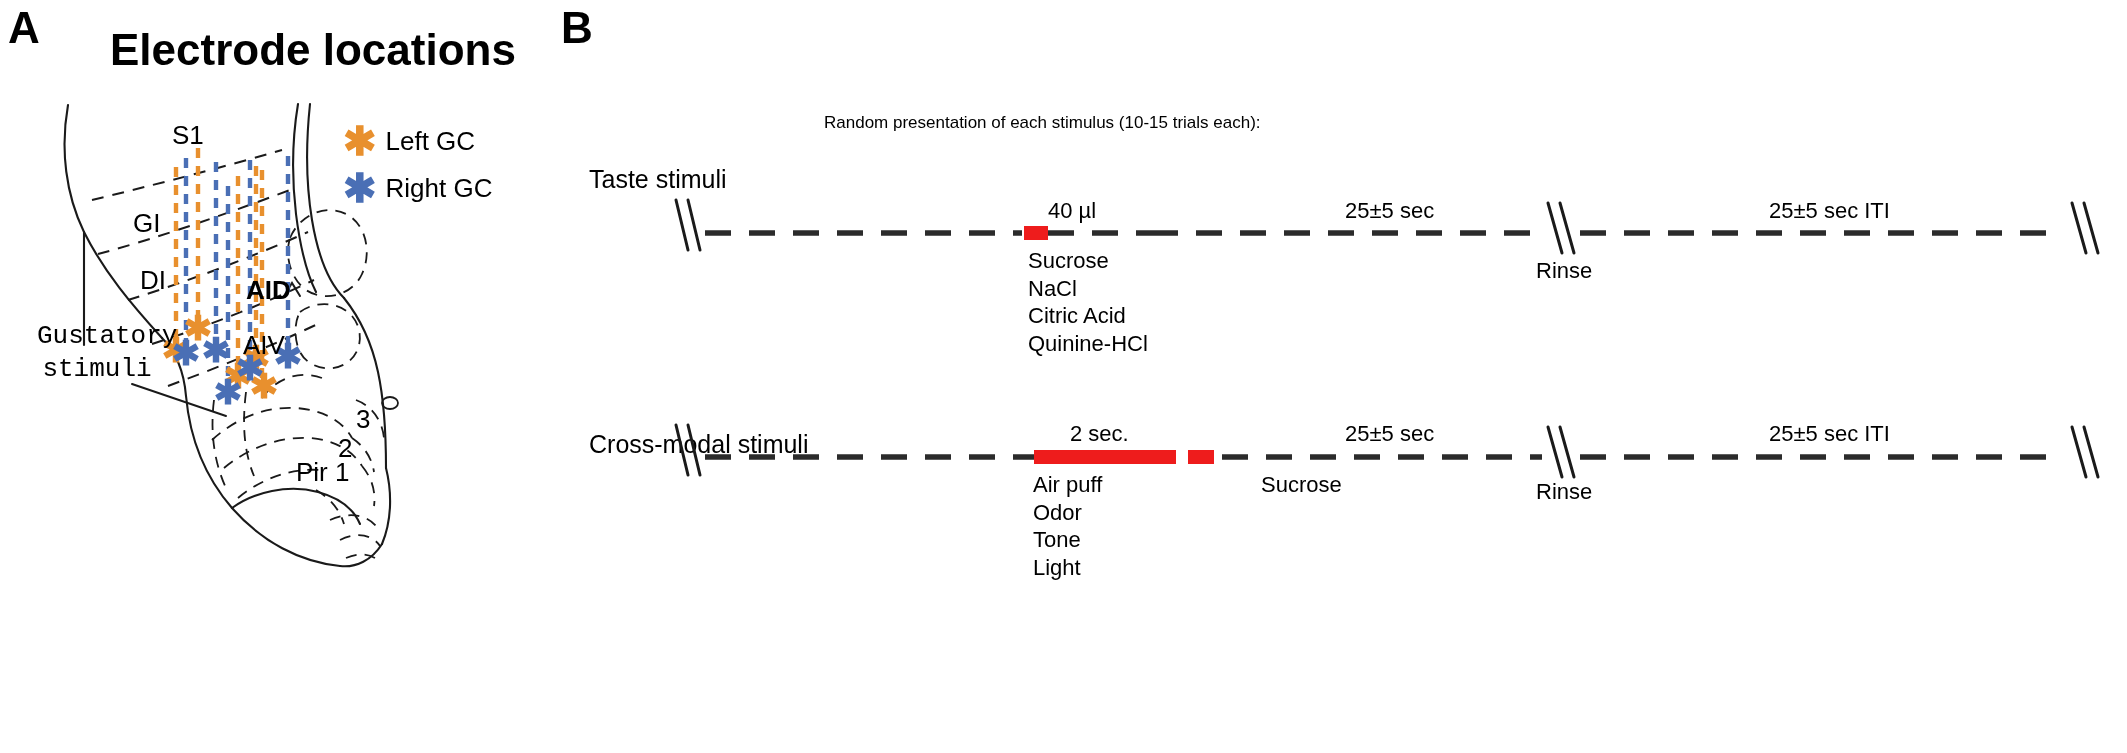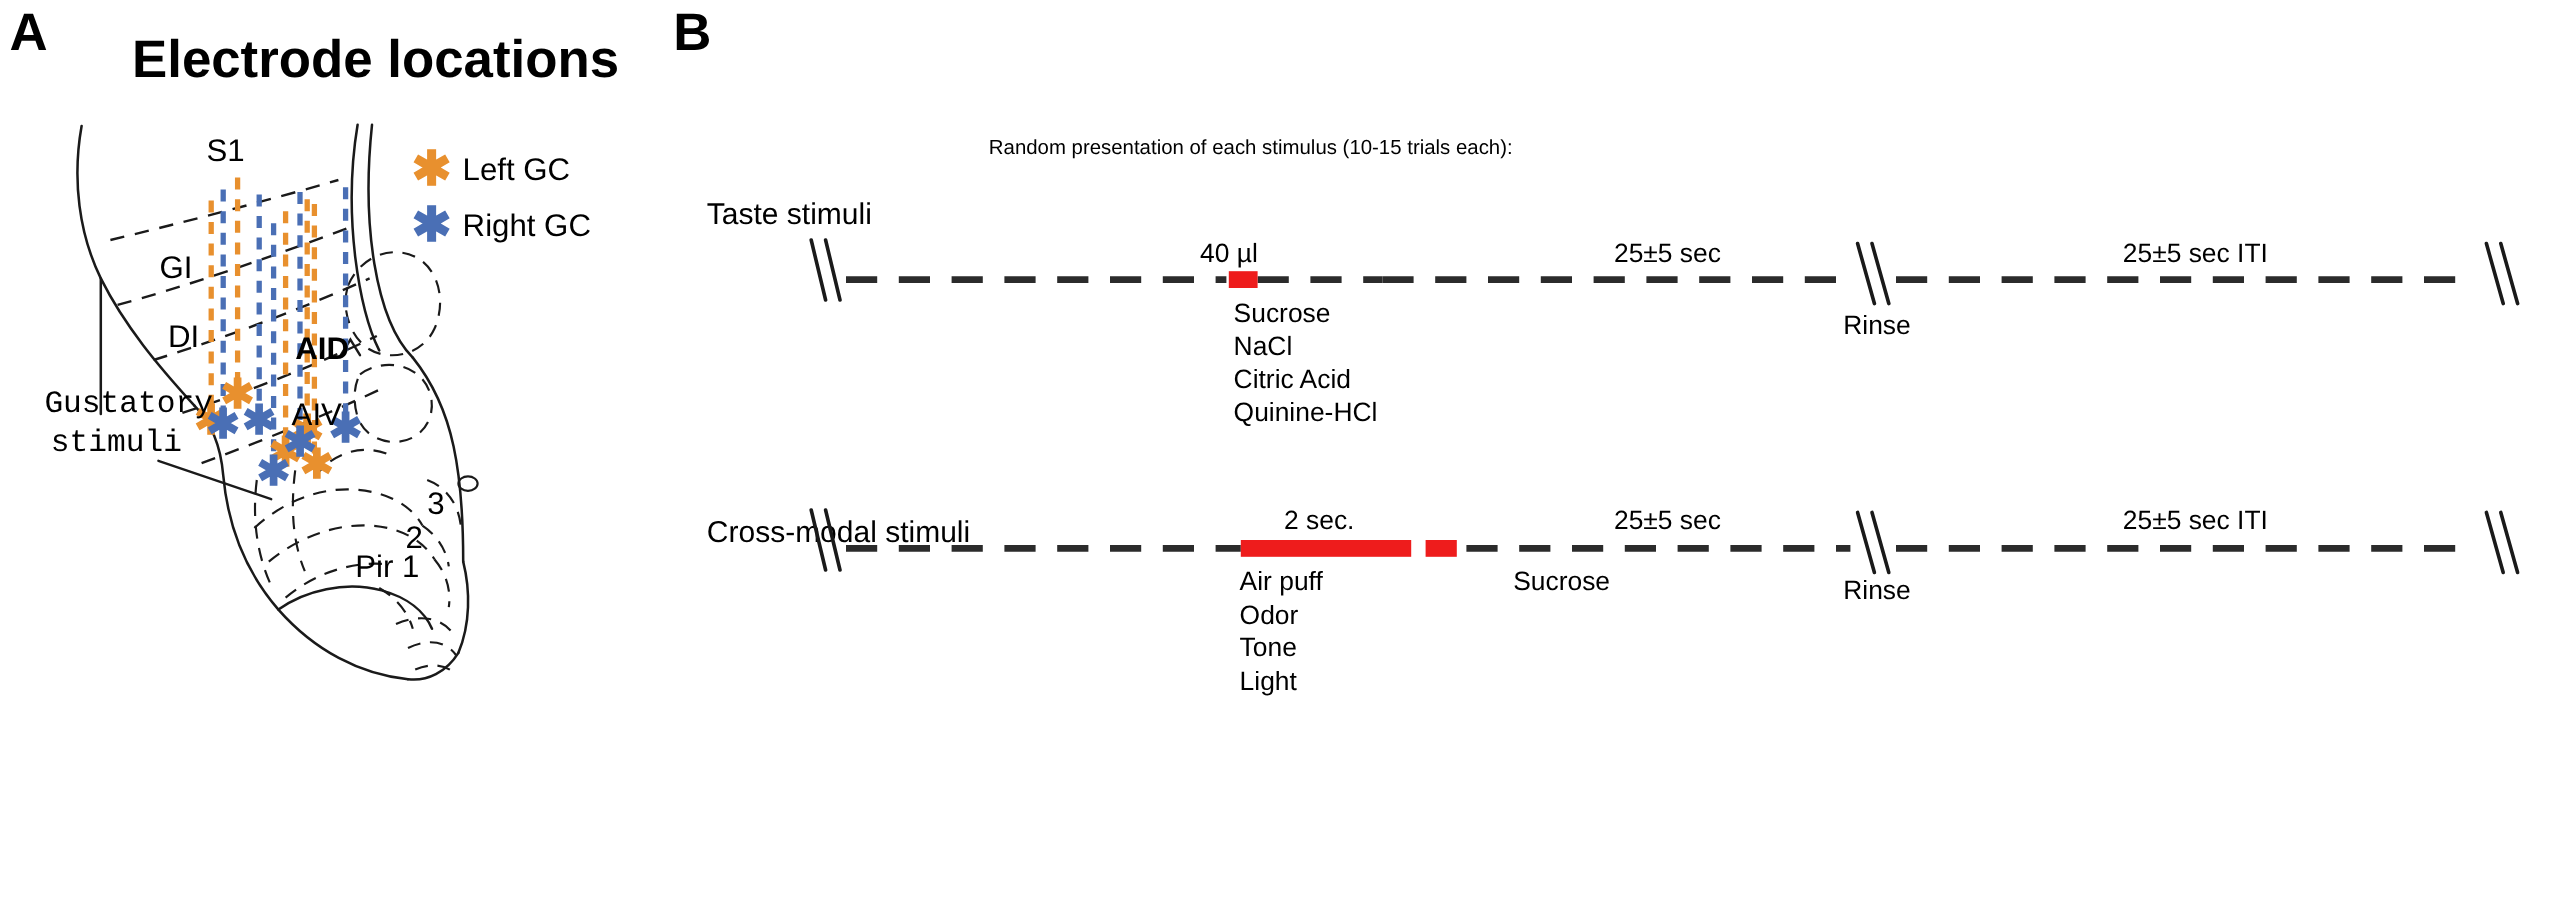--- a/index.html
+++ b/index.html
@@ -126,21 +126,21 @@
       <text x="264" y="398" fill="#E8902E">✱</text>
       <text x="186" y="365" fill="#4A6FB5">✱</text>
       <text x="216" y="362" fill="#4A6FB5">✱</text>
       <text x="228" y="404" fill="#4A6FB5">✱</text>
       <text x="250" y="380" fill="#4A6FB5">✱</text>
       <text x="288" y="368" fill="#4A6FB5">✱</text>
     </g>
   </svg>
 
   <div style="position:absolute;left:0;top:0;width:560px;height:753px;">
-    <span style="position:absolute;left:172px;top:110px;font-size:26px;">S1</span>
+    <span style="position:absolute;left:172px;top:120px;font-size:26px;">S1</span>
     <span style="position:absolute;left:133px;top:208px;font-size:26px;">GI</span>
     <span style="position:absolute;left:140px;top:265px;font-size:26px;">DI</span>
     <span style="position:absolute;left:246px;top:275px;font-size:26px;font-weight:bold;">AID</span>
     <span style="position:absolute;left:243px;top:330px;font-size:26px;">AIV</span>
     <span style="position:absolute;left:356px;top:404px;font-size:26px;">3</span>
     <span style="position:absolute;left:338px;top:433px;font-size:26px;">2</span>
     <span style="position:absolute;left:296px;top:457px;font-size:26px;">Pir 1</span>
     <span style="position:absolute;left:37px;top:320px;font-size:26px;line-height:1.25;text-align:center;width:120px;font-family:Liberation Mono, monospace;">
       <span>Gustatory</span><br>
       <span>stimuli</span>
@@ -184,21 +184,21 @@
     <g stroke="#2b2b2b" stroke-width="5.5" stroke-dasharray="26 18" stroke-linecap="butt">
       <path d="M1580 233 L 2062 233"></path>
     </g>
 
     <g stroke="#1a1a1a" stroke-width="3" stroke-linecap="round">
       <path d="M2072 203 L 2086 253"></path>
       <path d="M2084 203 L 2098 253"></path>
     </g>
   </svg>
 
-  <div class="tl-text" style="left:1000px;top:198px;text-align:right;">40 µl</div>
+  <div class="tl-text" style="left:1048px;top:198px;text-align:right;">40 µl</div>
   <div class="tl-text" style="left:1345px;top:198px;">25±5 sec</div>
   <div class="tl-text" style="left:1769px;top:198px;">25±5 sec ITI</div>
   <div class="tl-text" style="left:1536px;top:258px;">Rinse</div>
 
   <div class="tl-stack" style="left:1028px;top:247px;">
     <div>Sucrose</div>
     <div>NaCl</div>
     <div>Citric Acid</div>
     <div>Quinine-HCl</div>
   </div>

